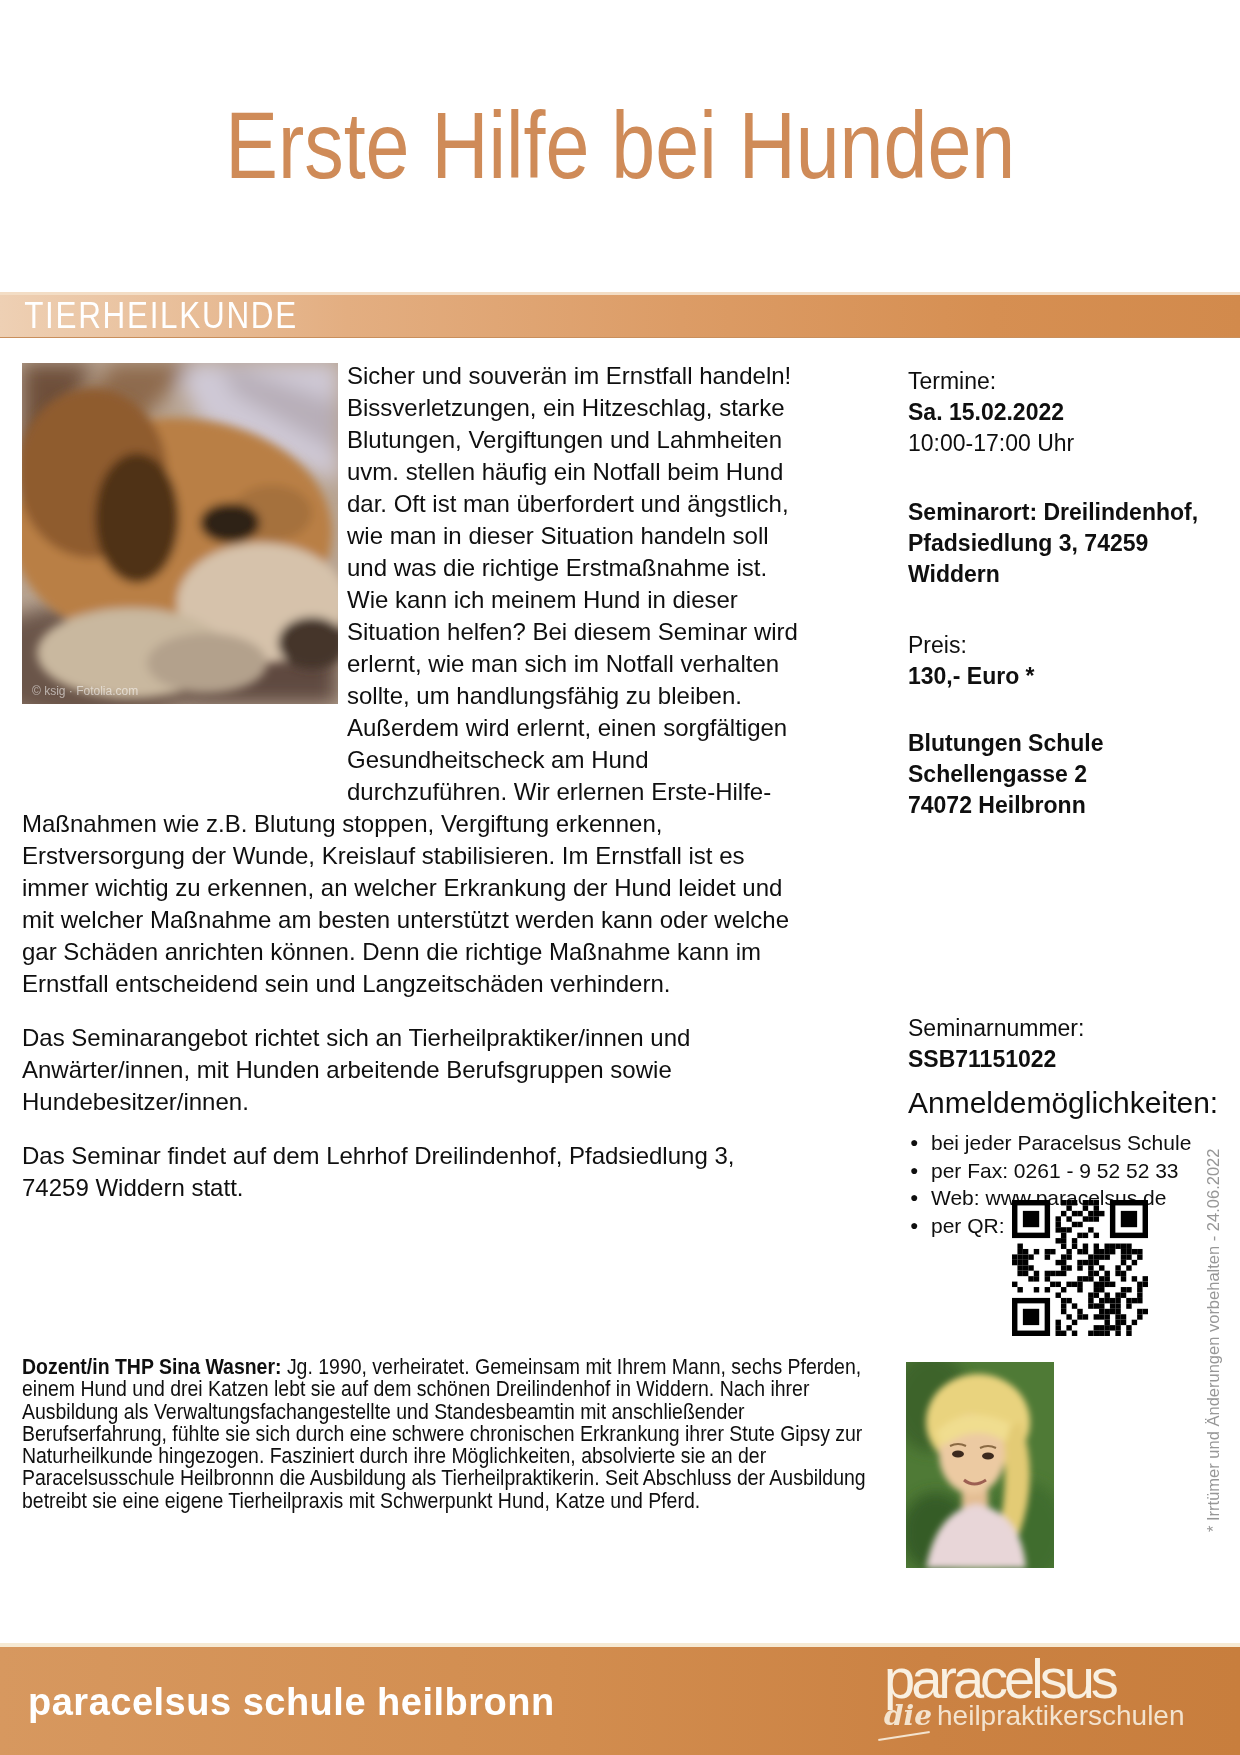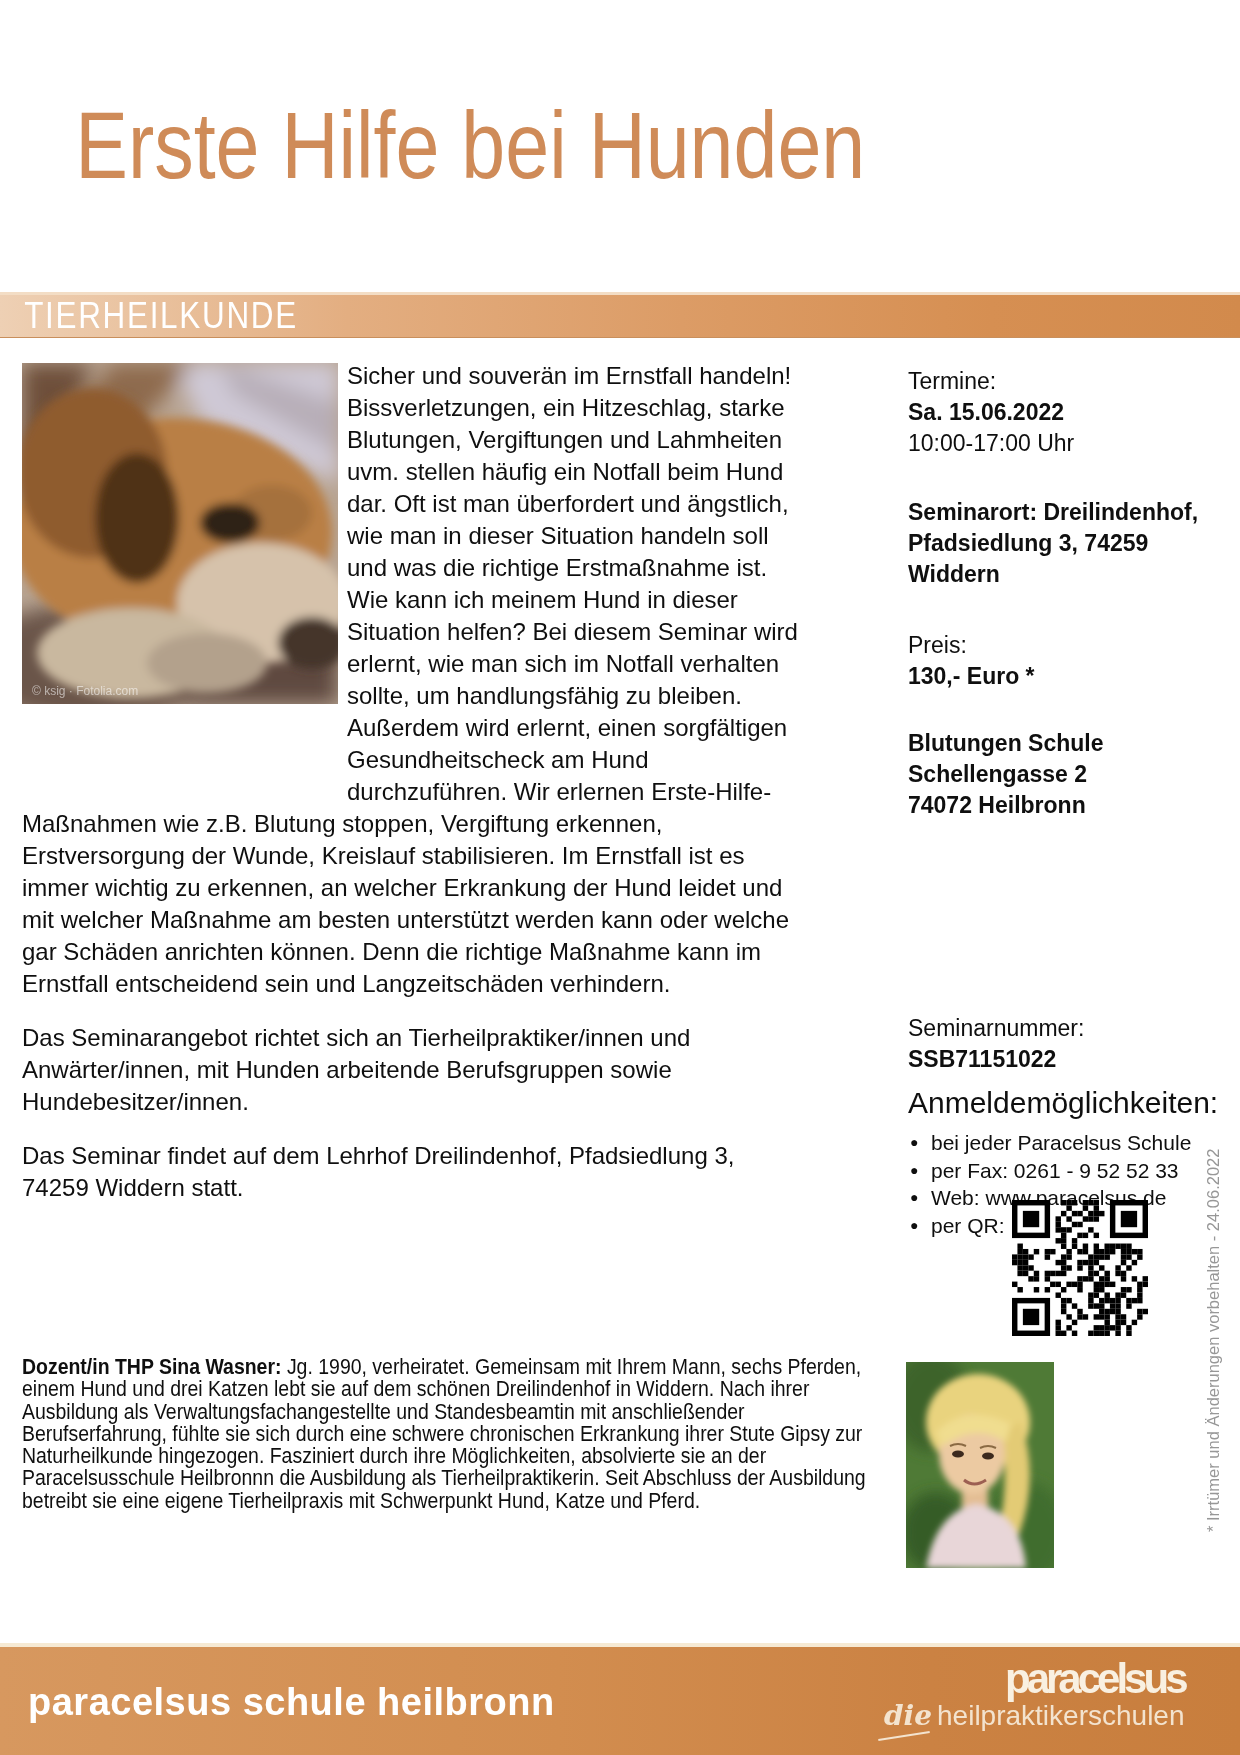--- a/index.html
+++ b/index.html
@@ -1,20 +1,20 @@
 <!DOCTYPE html>
 <html><head>
 <meta charset="utf-8">
 <style>
   html,body{margin:0;padding:0;background:#fff;}
   body{width:1240px;height:1755px;font-family:"Liberation Sans",sans-serif;color:#111;}
   .page{position:relative;width:1240px;height:1755px;background:#fff;overflow:hidden;}
 
   
-  .title{position:absolute;top:96px;left:0;width:100%;
+  .title{position:absolute;top:96px;left:0;width:100%;text-align:center;
          color:#cf8b58;font-size:94px;line-height:100px;font-weight:400;white-space:nowrap;}
   .title .squeeze{display:inline-block;transform:scaleX(.84);transform-origin:50% 50%;}
 
   
   .banner{position:absolute;top:292px;left:0;width:100%;height:46px;box-sizing:border-box;
           background:linear-gradient(90deg,#eed0b4 0%,#e3ae81 28%,#dc9c66 55%,#d68f52 80%,#d28a4c 100%);
           border-top:3px solid #f3ddc5;border-bottom:1px solid #c98f5c;
           display:flex;align-items:center;}
   .banner .squeeze{display:inline-block;transform:scaleX(.85);transform-origin:50% 50%;
           color:#fff;font-size:37px;letter-spacing:2px;white-space:nowrap;}
@@ -46,21 +46,21 @@
              writing-mode:vertical-rl;transform:rotate(180deg);
              font-size:16.5px;color:#979797;white-space:nowrap;}
 
   
   .footer{position:absolute;left:0;top:1643px;width:100%;height:136px;box-sizing:border-box;
           background:linear-gradient(90deg,#d7985f 0%,#d28d4f 45%,#cb8243 75%,#c87e3d 100%);
           border-top:4px solid #f6ead4;}
   .footer-school{position:absolute;left:28px;top:34px;font-size:38px;font-weight:bold;
                  color:#fff;letter-spacing:.5px;white-space:nowrap;}
   .logo{position:absolute;left:884px;top:2px;color:#fbf5e8;}
-  .logo-main{font-size:42px;line-height:60px;font-weight:bold;letter-spacing:-4px;opacity:.96;white-space:nowrap;text-align:right;}
+  .logo-main{font-size:56px;line-height:60px;font-weight:normal;letter-spacing:-4px;opacity:.96;white-space:nowrap;}
   .logo-sub{margin-top:-8px;font-size:28px;line-height:30px;opacity:.85;white-space:nowrap;}
   .logo-die{font-family:"DejaVu Serif",serif;font-style:italic;font-weight:bold;position:relative;margin-right:5px;margin-top:28px;}
   .logo-die::after{content:"";position:absolute;left:-6px;bottom:-5px;width:52px;height:2px;
                    background:#fbf5e8;transform:rotate(-9deg);}
 </style>
 </head>
 <body>
 
 <div class="page">
 
@@ -108,21 +108,21 @@
         </svg>
       </span>
       <span>Sicher und souverän im Ernstfall handeln! Bissverletzungen, ein Hitzeschlag, starke Blutungen, Vergiftungen und Lahmheiten uvm. stellen häufig ein Notfall beim Hund dar. Oft ist man überfordert und ängstlich, wie man in dieser Situation handeln soll und was die richtige Erstmaßnahme ist. Wie kann ich meinem Hund in dieser Situation helfen? Bei diesem Seminar wird erlernt, wie man sich im Notfall verhalten sollte, um handlungsfähig zu bleiben. Außerdem wird erlernt, einen sorgfältigen Gesundheitscheck am Hund durchzuführen. Wir erlernen Erste-Hilfe-Maßnahmen wie z.B. Blutung stoppen, Vergiftung erkennen, Erstversorgung der Wunde, Kreislauf stabilisieren. Im Ernstfall ist es immer wichtig zu erkennen, an welcher Erkrankung der Hund leidet und mit welcher Maßnahme am besten unterstützt werden kann oder welche gar Schäden anrichten können. Denn die richtige Maßnahme kann im Ernstfall entscheidend sein und Langzeitschäden verhindern.</span>
     </p>
     <p>Das Seminarangebot richtet sich an Tierheilpraktiker/innen und Anwärter/innen, mit Hunden arbeitende Berufsgruppen sowie Hundebesitzer/innen.</p>
     <p>Das Seminar findet auf dem Lehrhof Dreilindenhof, Pfadsiedlung 3, 74259 Widdern statt.</p>
   </div>
 
   <div class="sb sb-termine">
     <div>Termine:</div>
-    <div class="b">Sa. 15.06.2022</div>
+    <div class="b">Sa. 15.02.2022</div>
     <div>10:00-17:00 Uhr</div>
   </div>
 
   <div class="sb sb-ort b">Seminarort: Dreilindenhof, Pfadsiedlung 3, 74259 Widdern</div>
 
   <div class="sb sb-preis">
     <div>Preis:</div>
     <div class="b">130,- Euro *</div>
   </div>
 

